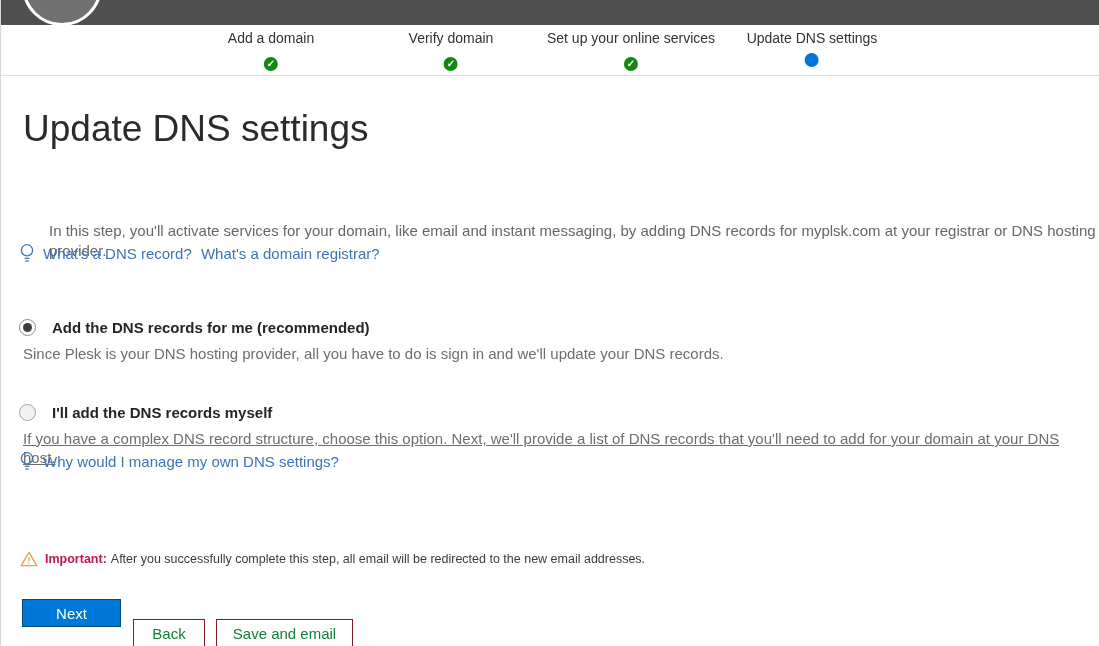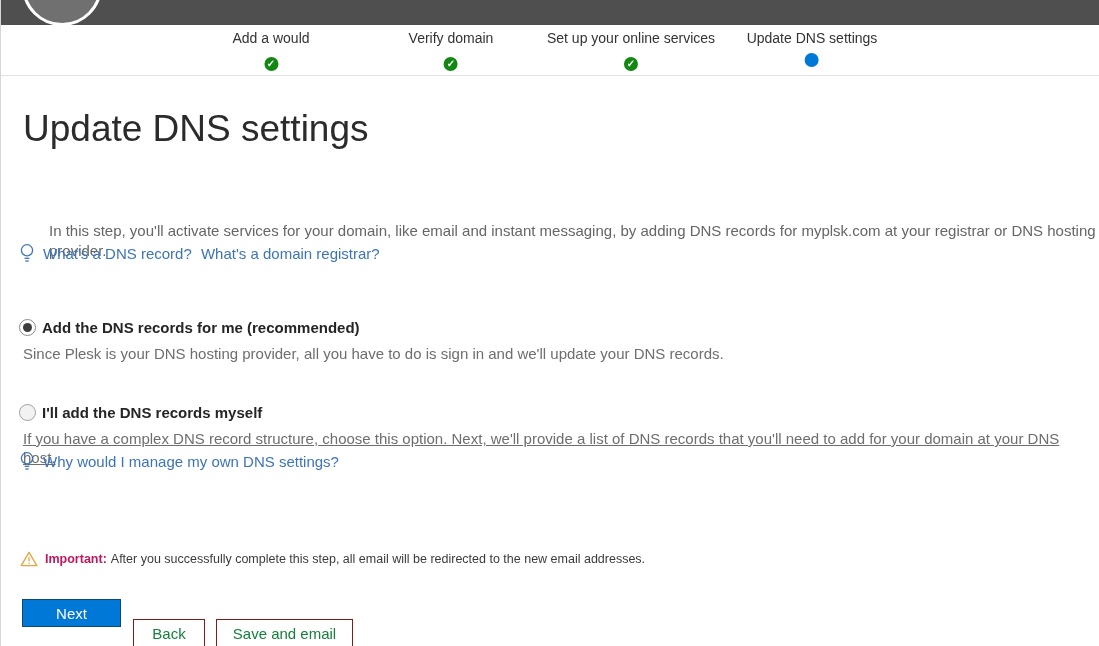--- a/index.html
+++ b/index.html
@@ -71,21 +71,21 @@
     font-size: 15px;
   }
   .help-row-1 { top: 243px; justify-content: space-between; }
   .help-row-2 { top: 451px; }
   .bulb { width: 16px; height: 21px; flex: 0 0 auto; }
   .help-link { color: #3c74ba; text-decoration: none; cursor: pointer; }
   .help-links a + a { margin-left: 5px; }
   
   .option-row {
     position: absolute; left: 18px;
-    display: flex; align-items: center; 
+    display: flex; align-items: center; gap: 10px;
   }
   .option-row-1 { top: 319px; }
   .option-row-2 { top: 404px; }
   .radio {
     width: 17px; height: 17px; border-radius: 50%;
     border: 1px solid #8a8a8a; background: #fff;
     display: inline-flex; align-items: center; justify-content: center;
     flex: 0 0 auto; cursor: pointer;
   }
   .radio.unselected { background: #f2f2f2; border-color: #a0a0a0; }
@@ -129,21 +129,21 @@
 <body>
 
 <div class="page">
 
   <div class="topbar">
     <div class="avatar"></div>
   </div>
 
   <div class="steps-header">
     <div class="step" style="left:270px">
-      <span class="step-label">Add a would</span>
+      <span class="step-label">Add a domain</span>
       <span class="step-icon"><span class="check-circle">✓</span></span>
     </div>
     <div class="step" style="left:450px">
       <span class="step-label">Verify domain</span>
       <span class="step-icon"><span class="check-circle">✓</span></span>
     </div>
     <div class="step" style="left:630px">
       <span class="step-label">Set up your online services</span>
       <span class="step-icon"><span class="check-circle">✓</span></span>
     </div>

